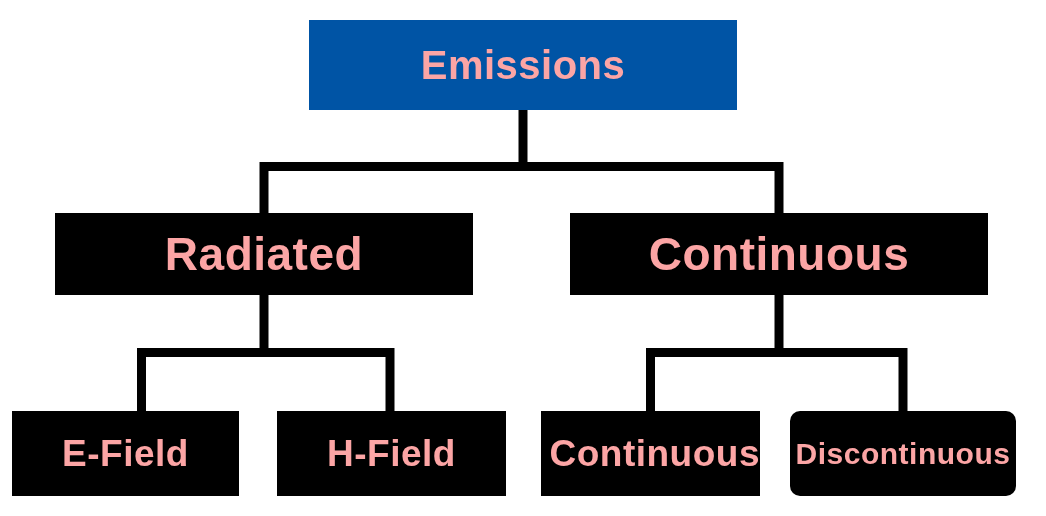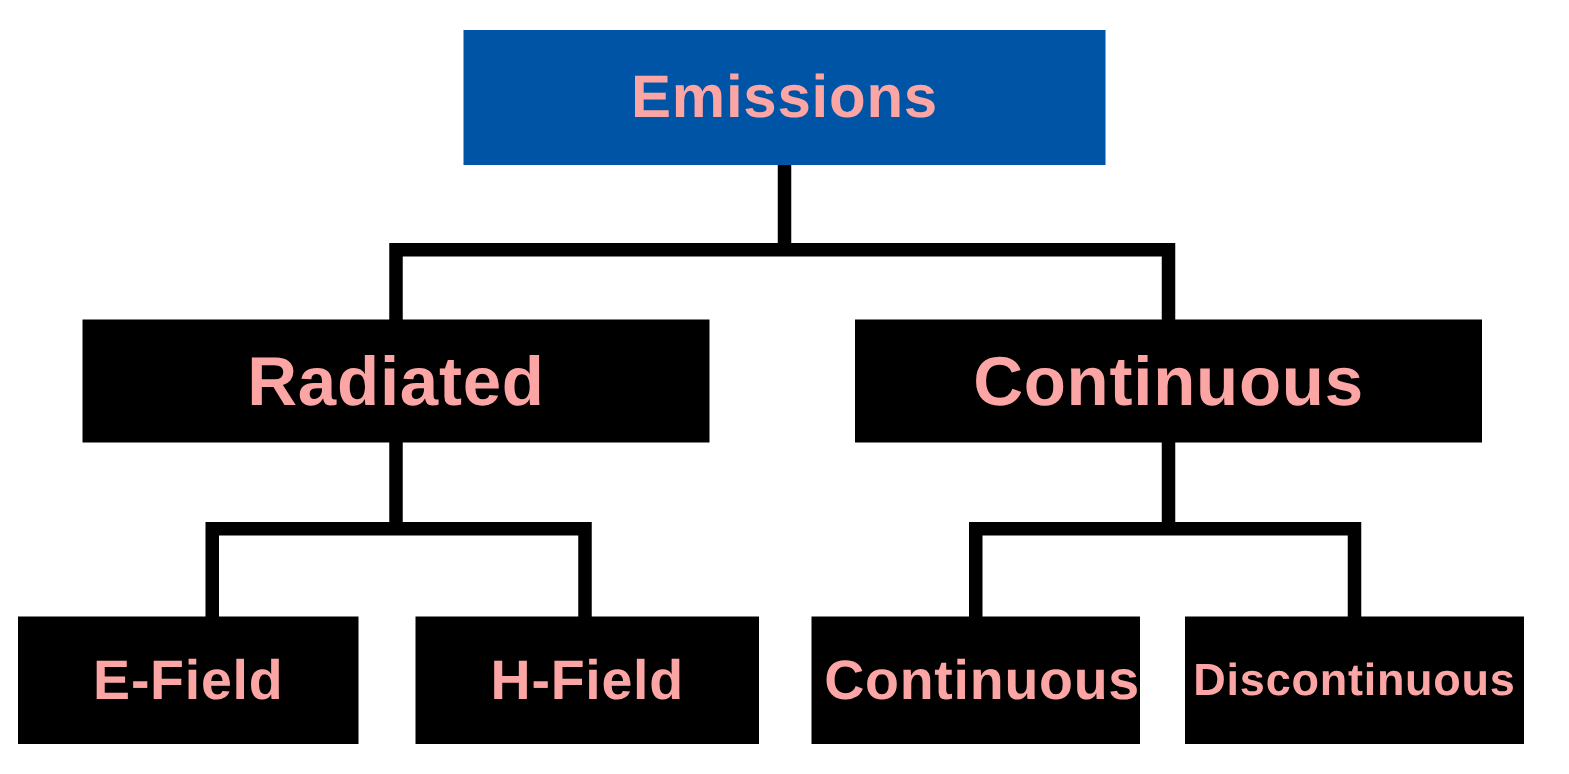--- a/index.html
+++ b/index.html
@@ -47,20 +47,21 @@
     font-size: 37px;
   }
   .node.radiated   { left: 55px;  top: 213px; width: 418px; height: 82px; }
   .node.conducted  { left: 570px; top: 213px; width: 418px; height: 82px; }
   .node.e-field    { left: 12px;  top: 411px; width: 227px; height: 85px; }
   .node.h-field    { left: 277px; top: 411px; width: 229px; height: 85px; }
   .node.continuous { left: 541px; top: 411px; width: 219px; height: 85px; justify-content: flex-end; }
   .node.discontinuous {
     left: 790px; top: 411px; width: 226px; height: 85px;
     font-size: 30px;
+    border-radius: 10px;
   }
 </style>
 </head>
 <body>
 
 <div class="canvas">
 
   <svg class="connectors" viewBox="0 0 1046 516" xmlns="http://www.w3.org/2000/svg">
 
     <path d="M 523 108 V 166.5" stroke="#000000" stroke-width="9" fill="none"></path>

